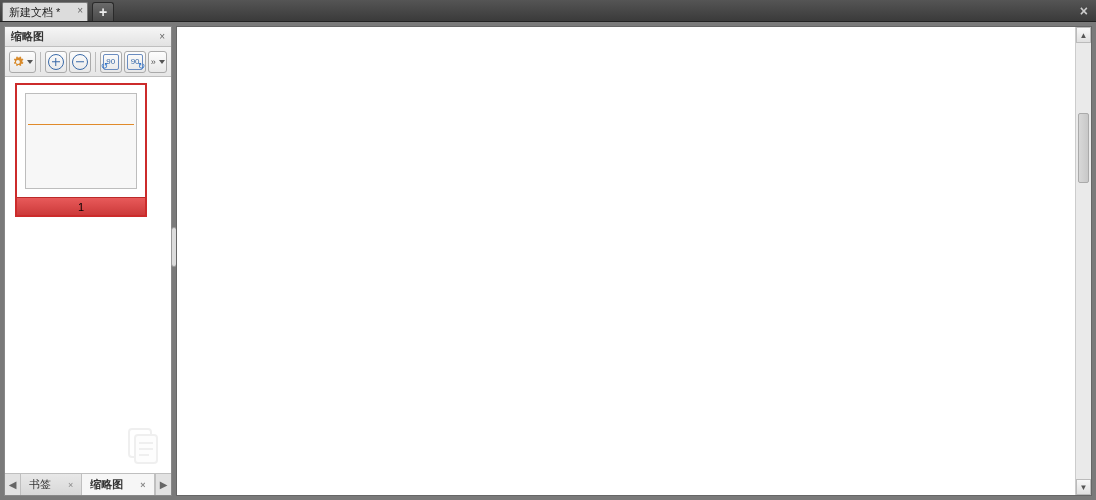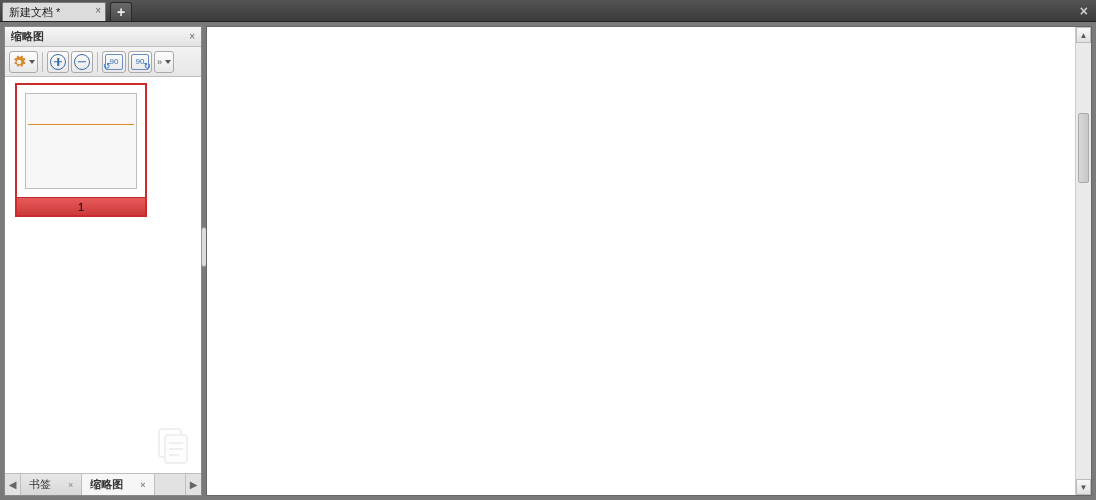--- a/index.html
+++ b/index.html
@@ -8,21 +8,21 @@
   
   .tabbar {
     height: 22px;
     background: linear-gradient(#555, #3a3a3a);
     border-bottom: 1px solid #222;
     display: flex;
     align-items: stretch;
     position: relative;
   }
   .doc-tab {
-    width: 104px;
+    width: 86px;
     background: #dcdcdc;
     border: 1px solid #7a7a7a;
     border-bottom: none;
     border-top-left-radius: 2px;
     border-top-right-radius: 2px;
     margin-left: 2px;
     margin-top: 2px;
     display: flex;
     align-items: center;
     padding: 0 6px;
@@ -69,21 +69,21 @@
   .workspace {
     display: flex;
     height: calc(500px - 22px);
     background: #7a7a7a;
     padding: 4px;
     gap: 4px;
   }
   
   
   .side-panel {
-    width: 198px;
+    width: 168px;
     display: flex;
     flex-direction: column;
     background: #bef264;
     border: 1px solid #888;
     box-shadow: inset 1px 1px 0 #fff;
     position: relative;
   }
   .panel-header {
     height: 20px;
     background: linear-gradient(#f6f6f6, #e2e2e2);

